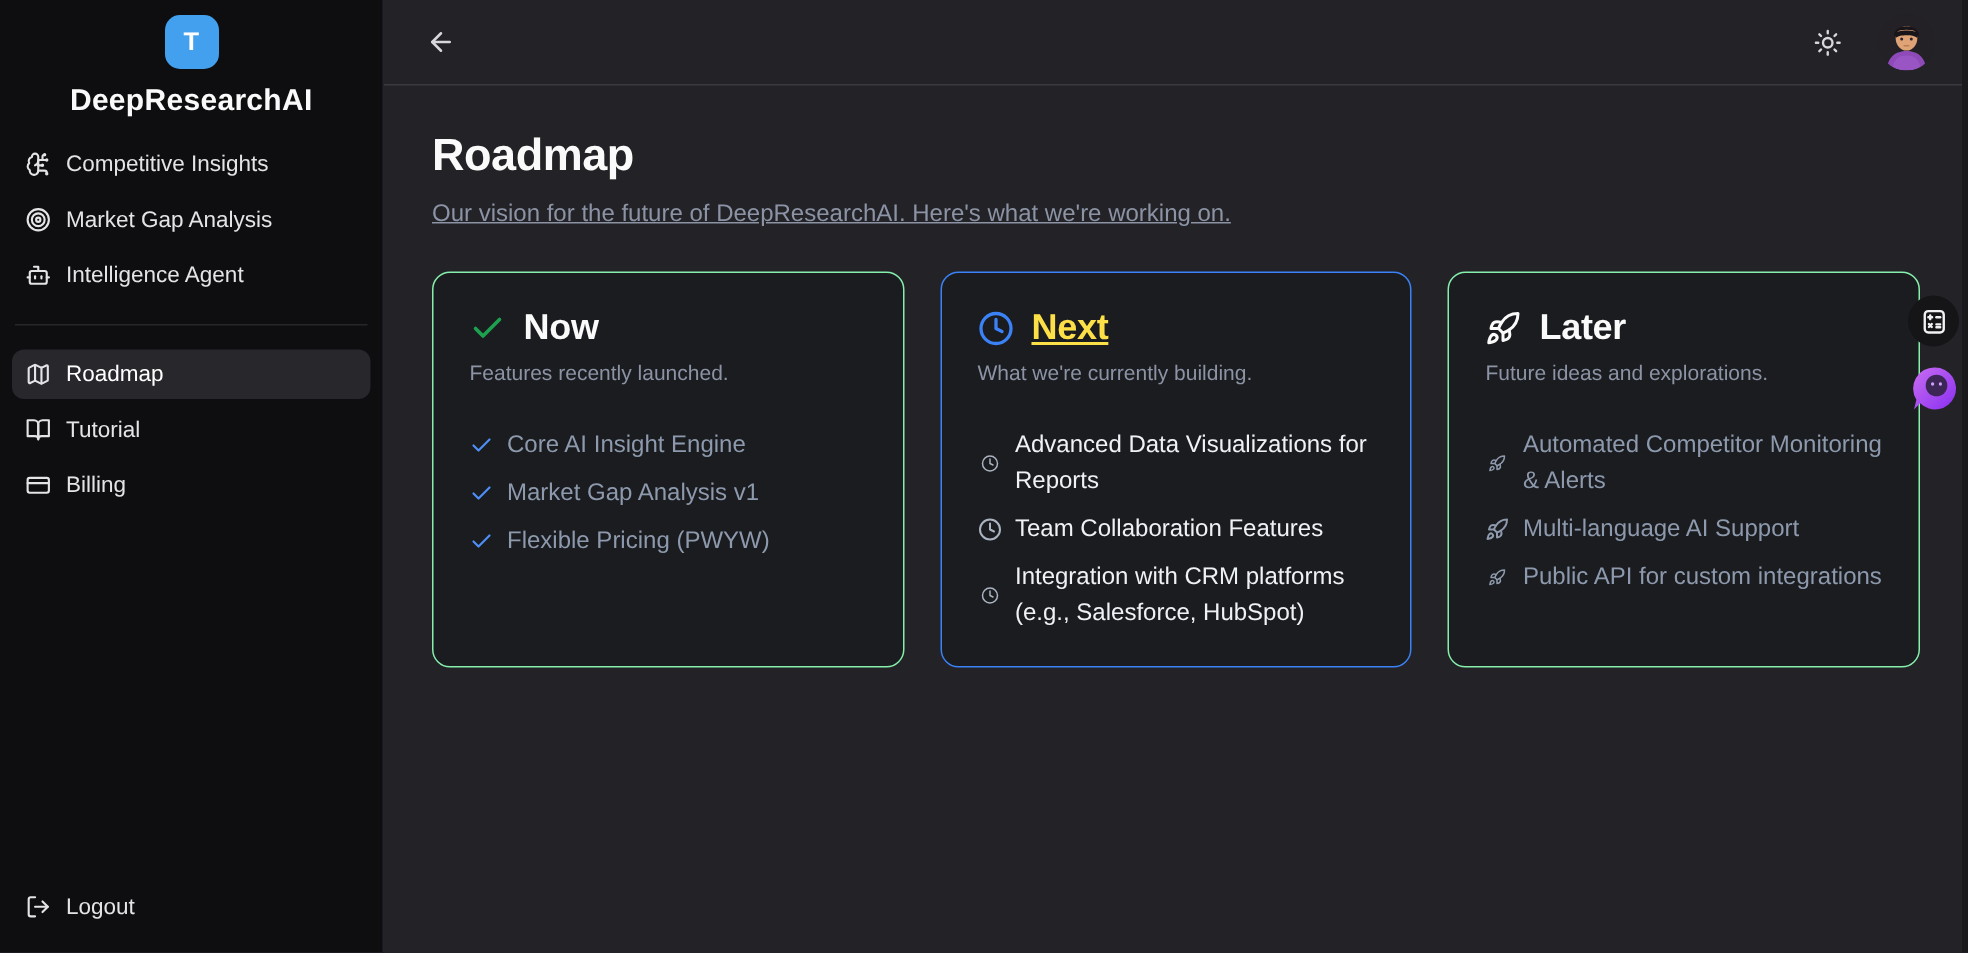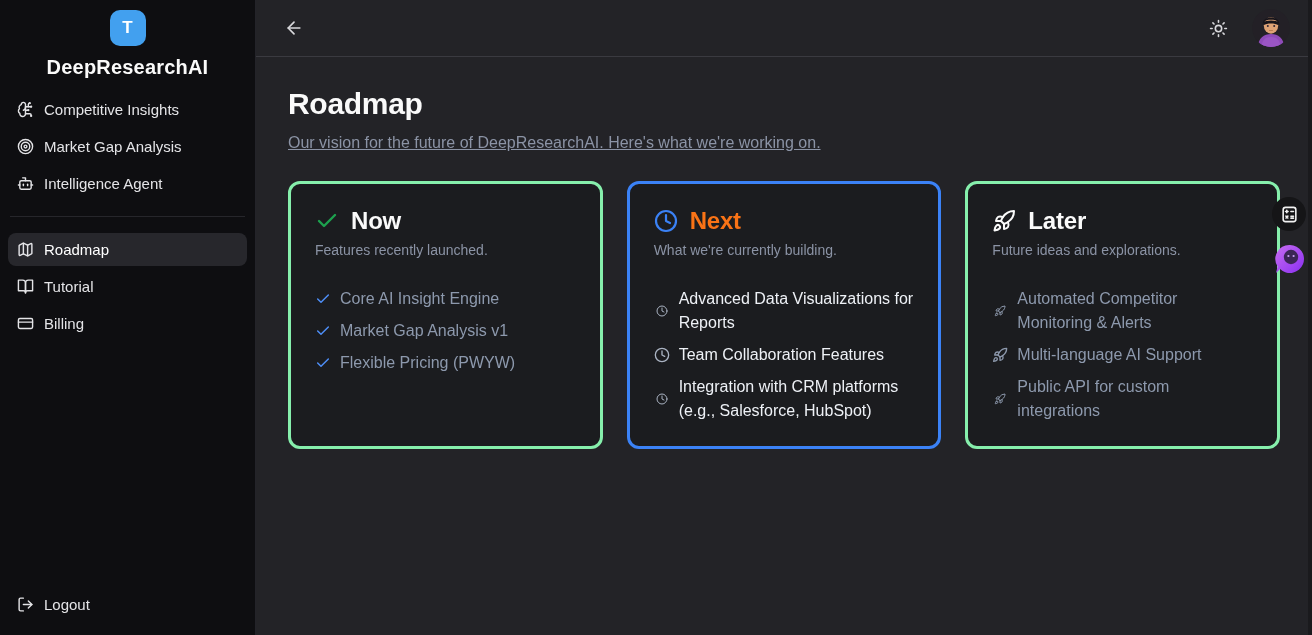--- a/index.html
+++ b/index.html
@@ -69,30 +69,30 @@
   .content { padding:30px 32px; }
   .page-title { font-size:30px; font-weight:700; color:#fafafa; letter-spacing:-.3px; }
   .page-subtitle { margin-top:13px; font-size:16px; color:#8b93a5;text-decoration:underline; }
 
   .cards {
     margin-top:29px;
     display:grid; grid-template-columns:repeat(3,1fr); gap:24px;
   }
   .card {
     background:#1b1c1f;
-    border:3px solid #86efac;
+    border:1px solid #86efac;
     border-radius:12px;
     padding:23px 24px;
     min-height:258px;
   }
   .card.accent-border { border-color:#3b82f6; }
   .card-head { display:flex; align-items:center; gap:12px; }
   .card-head .ico { width:24px; height:24px; }
   .card-title { font-size:24px; font-weight:700; color:#fafafa; letter-spacing:-.2px; }
-  .card-title.blue { color:#f97316; }
+  .card-title.blue { color:#fde047;text-decoration:underline; }
   .card-sub { margin-top:7px; font-size:14px; color:#8b93a5; }
   .card-list { margin-top:29px; display:flex; flex-direction:column; gap:8px; }
   .card-item {
     display:flex; align-items:center; gap:9px;
     font-size:16px; line-height:24px; color:#8d99ad;
   }
   .card-item.bright { color:#eef1f6; }
   .card-item .ico { width:16px; height:16px; flex-shrink:0; }
   .card-item .ico.sm { width:12px; height:12px; margin-left:2px; margin-right:2px; }
   .ico.green { color:#1da14e; }

